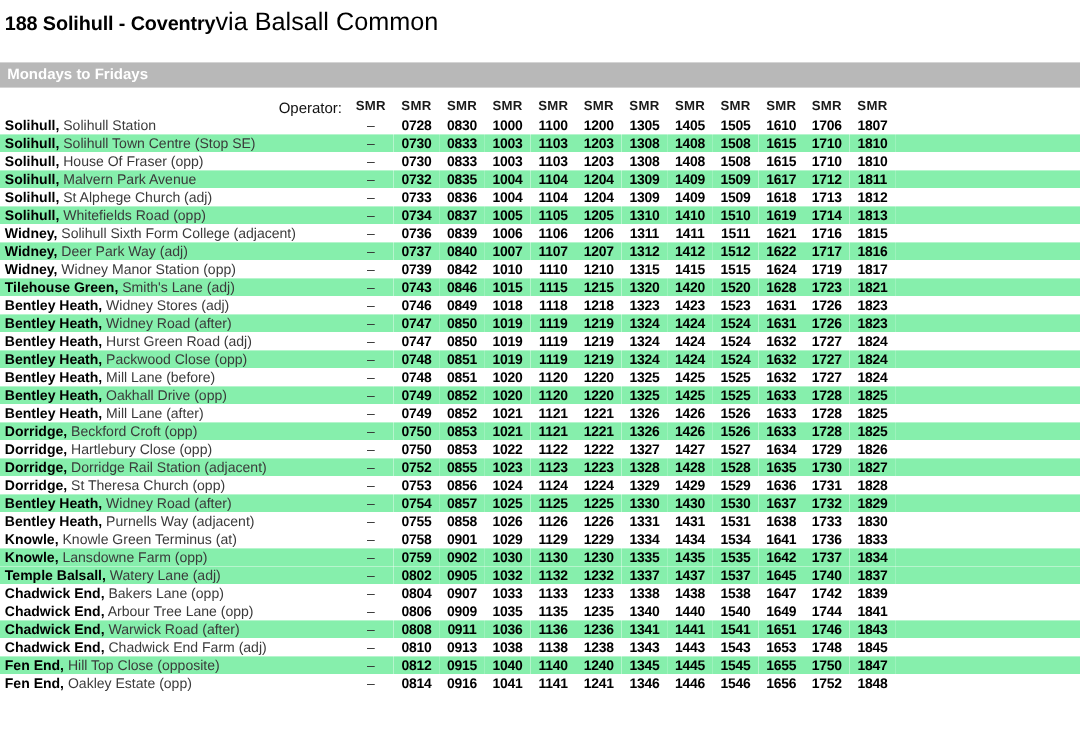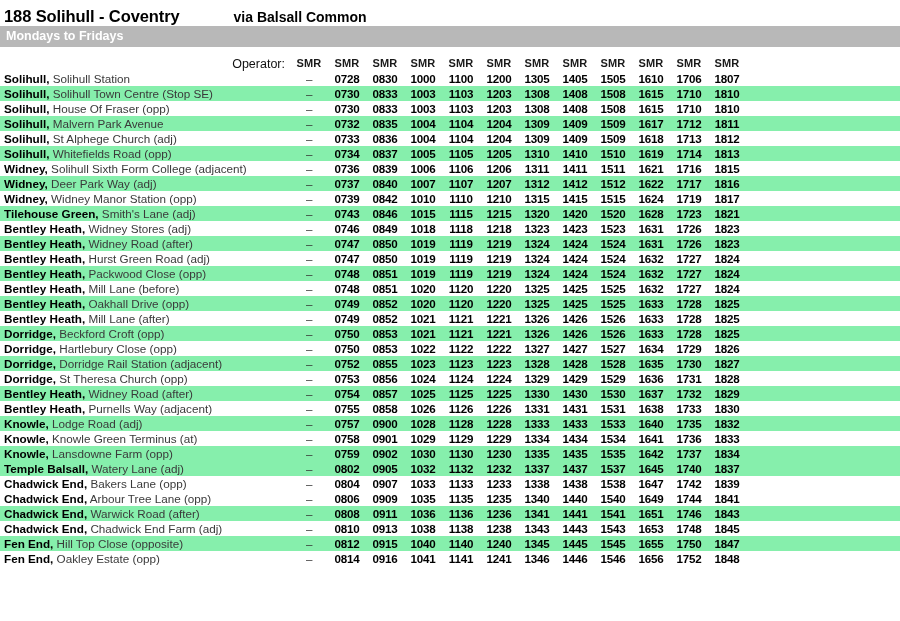--- a/index.html
+++ b/index.html
@@ -14,36 +14,35 @@
     overflow: hidden;
     font-family: "Liberation Sans", sans-serif;
     color: #000000;
     -webkit-font-smoothing: antialiased;
   }
 
   
   .title-row {
     display: flex;
     align-items: baseline;
-    height: 26px;
+    height: 52px;
     padding: 0 0 0 4px;
     box-sizing: border-box;
   }
   .route-title {
     font-size: 16.5px;
     font-weight: bold;
     letter-spacing: -0.1px;
     white-space: nowrap;
     padding-top: 7px;
   }
   .route-via {
-    font-size: 14px;
-    font-weight: bold;
+    font-size: 21px;
+    font-weight: normal;
     white-space: nowrap;
-    margin-left: 54px;
     padding-top: 7px;
   }
 
   
   .day-band {
     height: 21px;
     background: #b8b8b8;
     color: #ffffff;
     font-size: 12.5px;
     font-weight: bold;
@@ -533,36 +532,20 @@
           <td class="time">1126</td>
           <td class="time">1226</td>
           <td class="time">1331</td>
           <td class="time">1431</td>
           <td class="time">1531</td>
           <td class="time">1638</td>
           <td class="time">1733</td>
           <td class="time">1830</td>
           <td></td>
         </tr>
-        <tr class="stop-row alt">
-          <td class="stop-name"><span class="locality">Knowle,</span><span class="place"> Lodge Road (adj)</span></td>
-          <td class="time dash">–</td>
-          <td class="time">0757</td>
-          <td class="time">0900</td>
-          <td class="time">1028</td>
-          <td class="time">1128</td>
-          <td class="time">1228</td>
-          <td class="time">1333</td>
-          <td class="time">1433</td>
-          <td class="time">1533</td>
-          <td class="time">1640</td>
-          <td class="time">1735</td>
-          <td class="time">1832</td>
-          <td></td>
-        </tr>
         <tr class="stop-row">
           <td class="stop-name"><span class="locality">Knowle,</span><span class="place"> Knowle Green Terminus (at)</span></td>
           <td class="time dash">–</td>
           <td class="time">0758</td>
           <td class="time">0901</td>
           <td class="time">1029</td>
           <td class="time">1129</td>
           <td class="time">1229</td>
           <td class="time">1334</td>
           <td class="time">1434</td>

